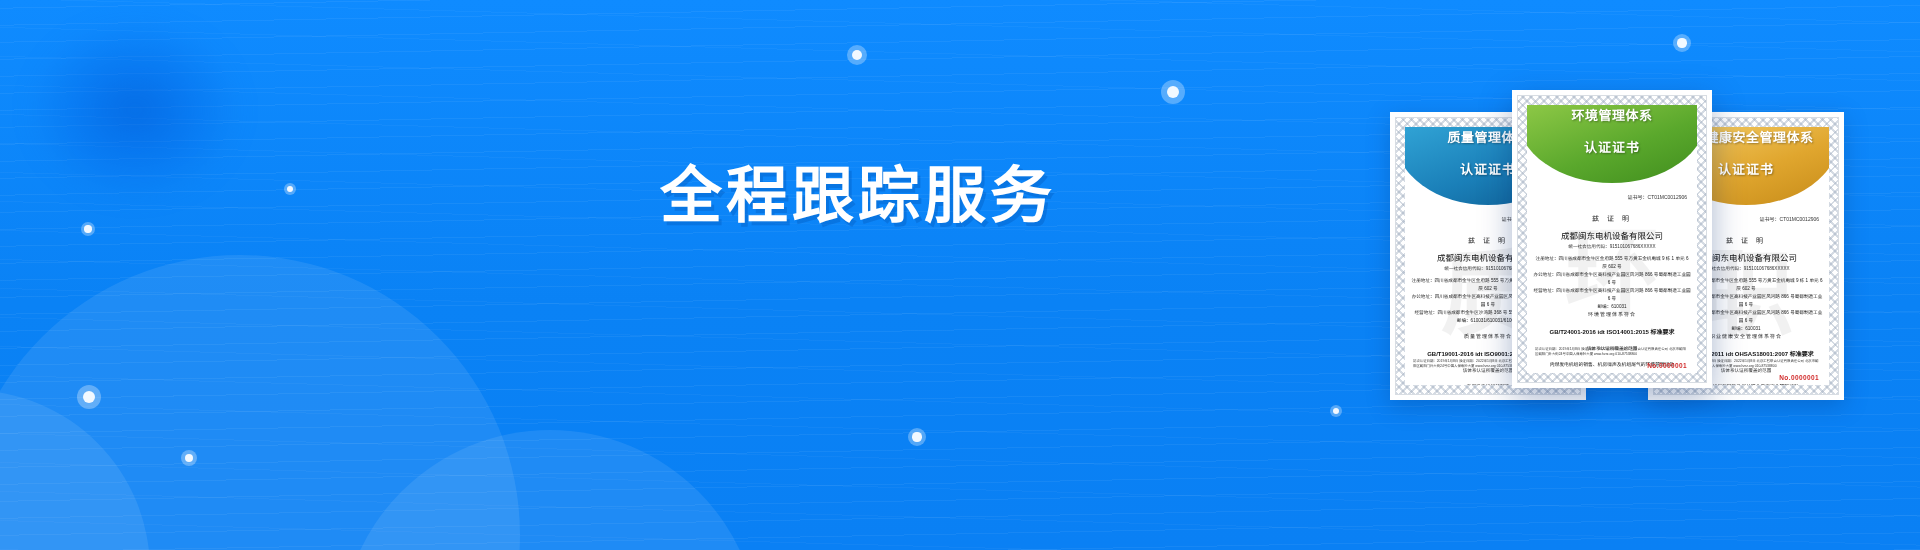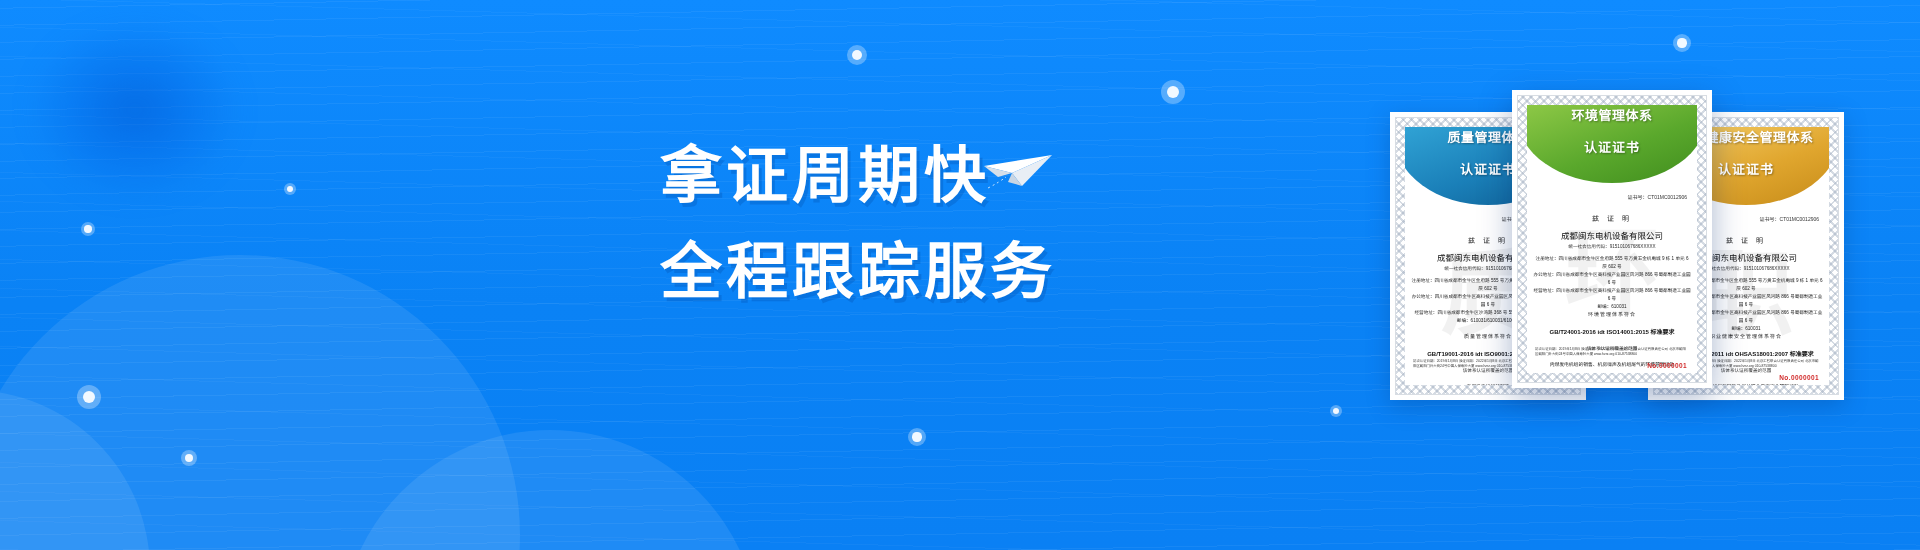--- a/index.html
+++ b/index.html
@@ -199,30 +199,20 @@
       <div class="bubble" style="left: 284px; top: 183px; width: 12px; height: 12px;"></div>
       <div class="bubble" style="left: 81px; top: 222px; width: 14px; height: 14px;"></div>
       <div class="bubble" style="left: 77px; top: 385px; width: 24px; height: 24px;"></div>
       <div class="bubble" style="left: 181px; top: 450px; width: 16px; height: 16px;"></div>
       <div class="bubble" style="left: 908px; top: 428px; width: 18px; height: 18px;"></div>
       <div class="bubble" style="left: 1330px; top: 405px; width: 12px; height: 12px;"></div>
       <div class="bubble" style="left: 1693px; top: 290px; width: 10px; height: 10px;"></div>
     </div>
 
   <div class="headline">
-    <div class="hl-row">
-      <div class="hl-line">拿证周期快</div>
-      <svg class="plane" viewBox="0 0 74 46">
-        <polygon points="2,20 70,9 30,27" fill="#ffffff"></polygon>
-        <polygon points="30,27 70,9 40,40" fill="#e8eef5"></polygon>
-        <polygon points="30,27 40,40 26,36" fill="#c9d6e4"></polygon>
-        <polygon points="2,20 30,27 16,31" fill="#d5dfe9"></polygon>
-        <path d="M6 42 C 14 38, 20 34, 24 31" stroke="#ffffff" stroke-width="1" fill="none" stroke-dasharray="2,3" opacity="0.75"></path>
-      </svg>
-    </div>
     <div class="hl-row hl-line-2">
       <div class="hl-line">全程跟踪服务</div>
     </div>
   </div>
 
   <div class="certs">
 
     <div class="cert" id="cert-left">
       <div class="cert-inner">
         <div class="cert-frame"></div>

